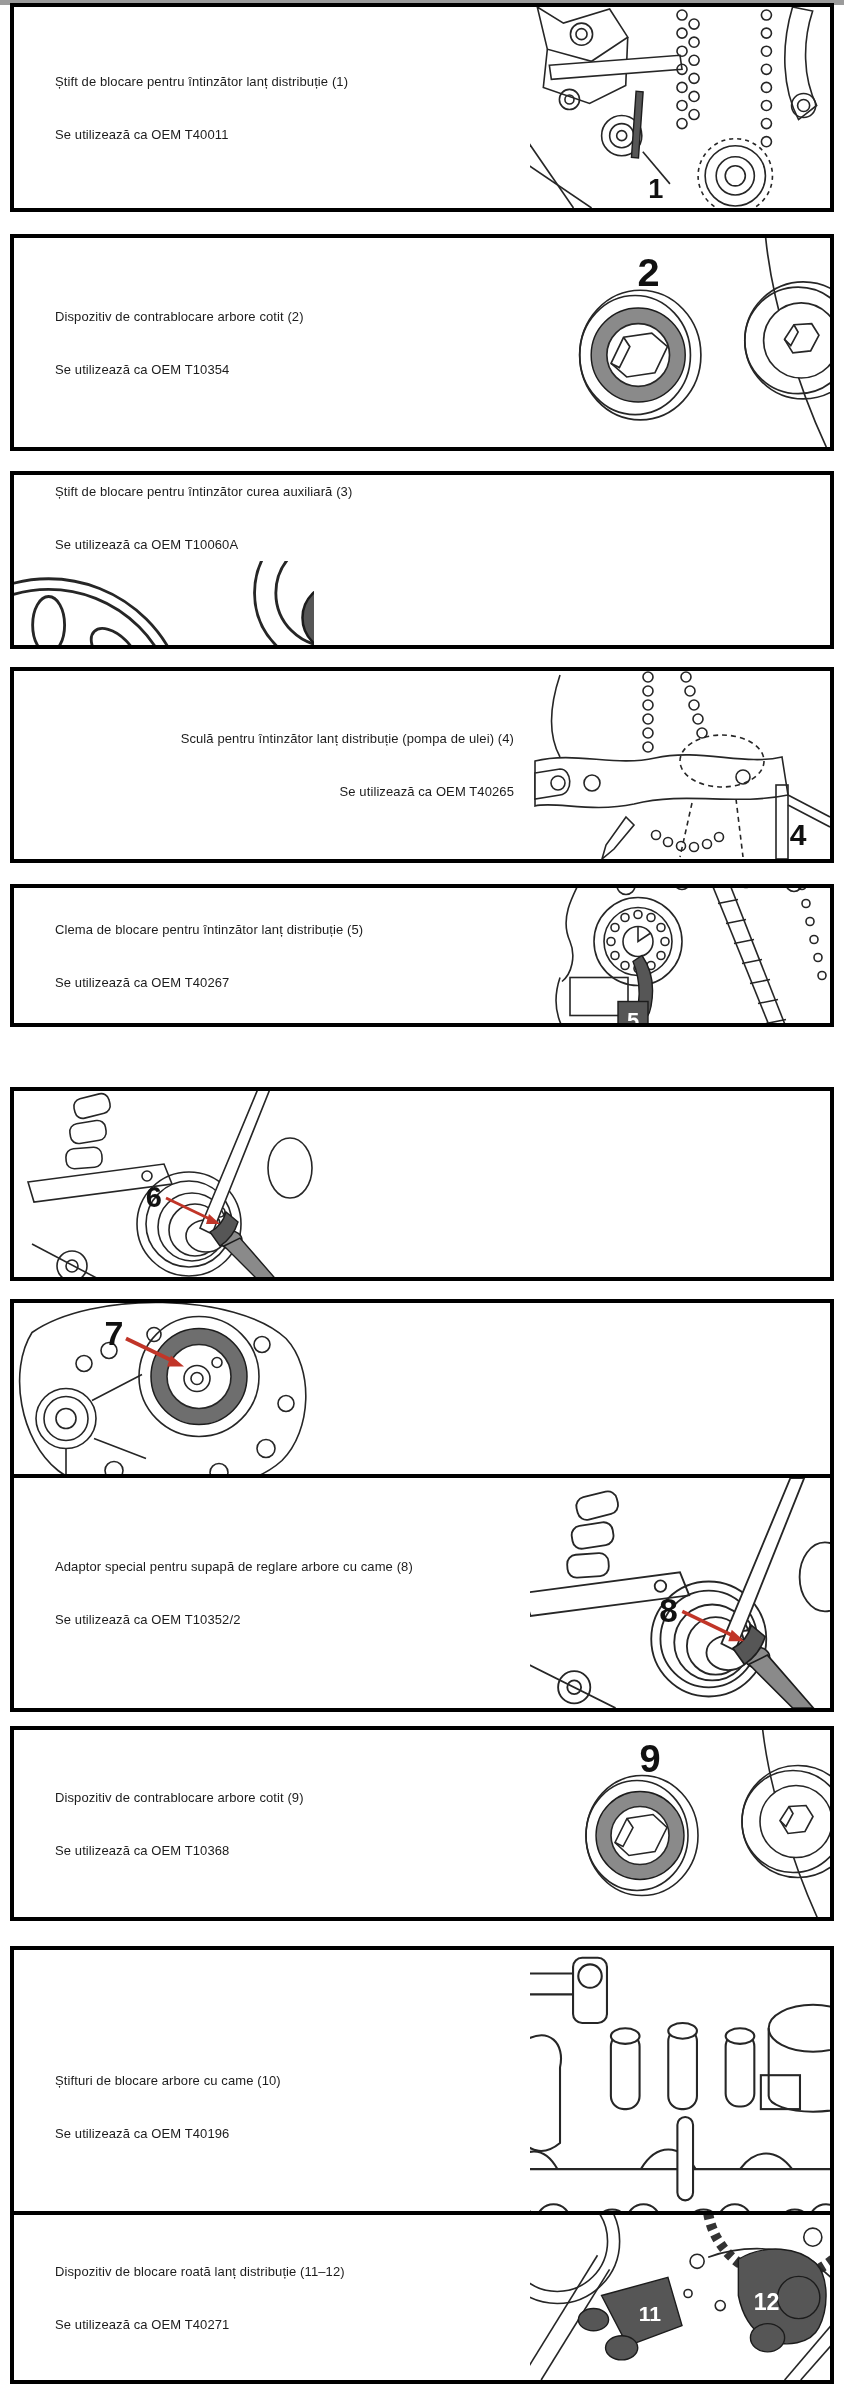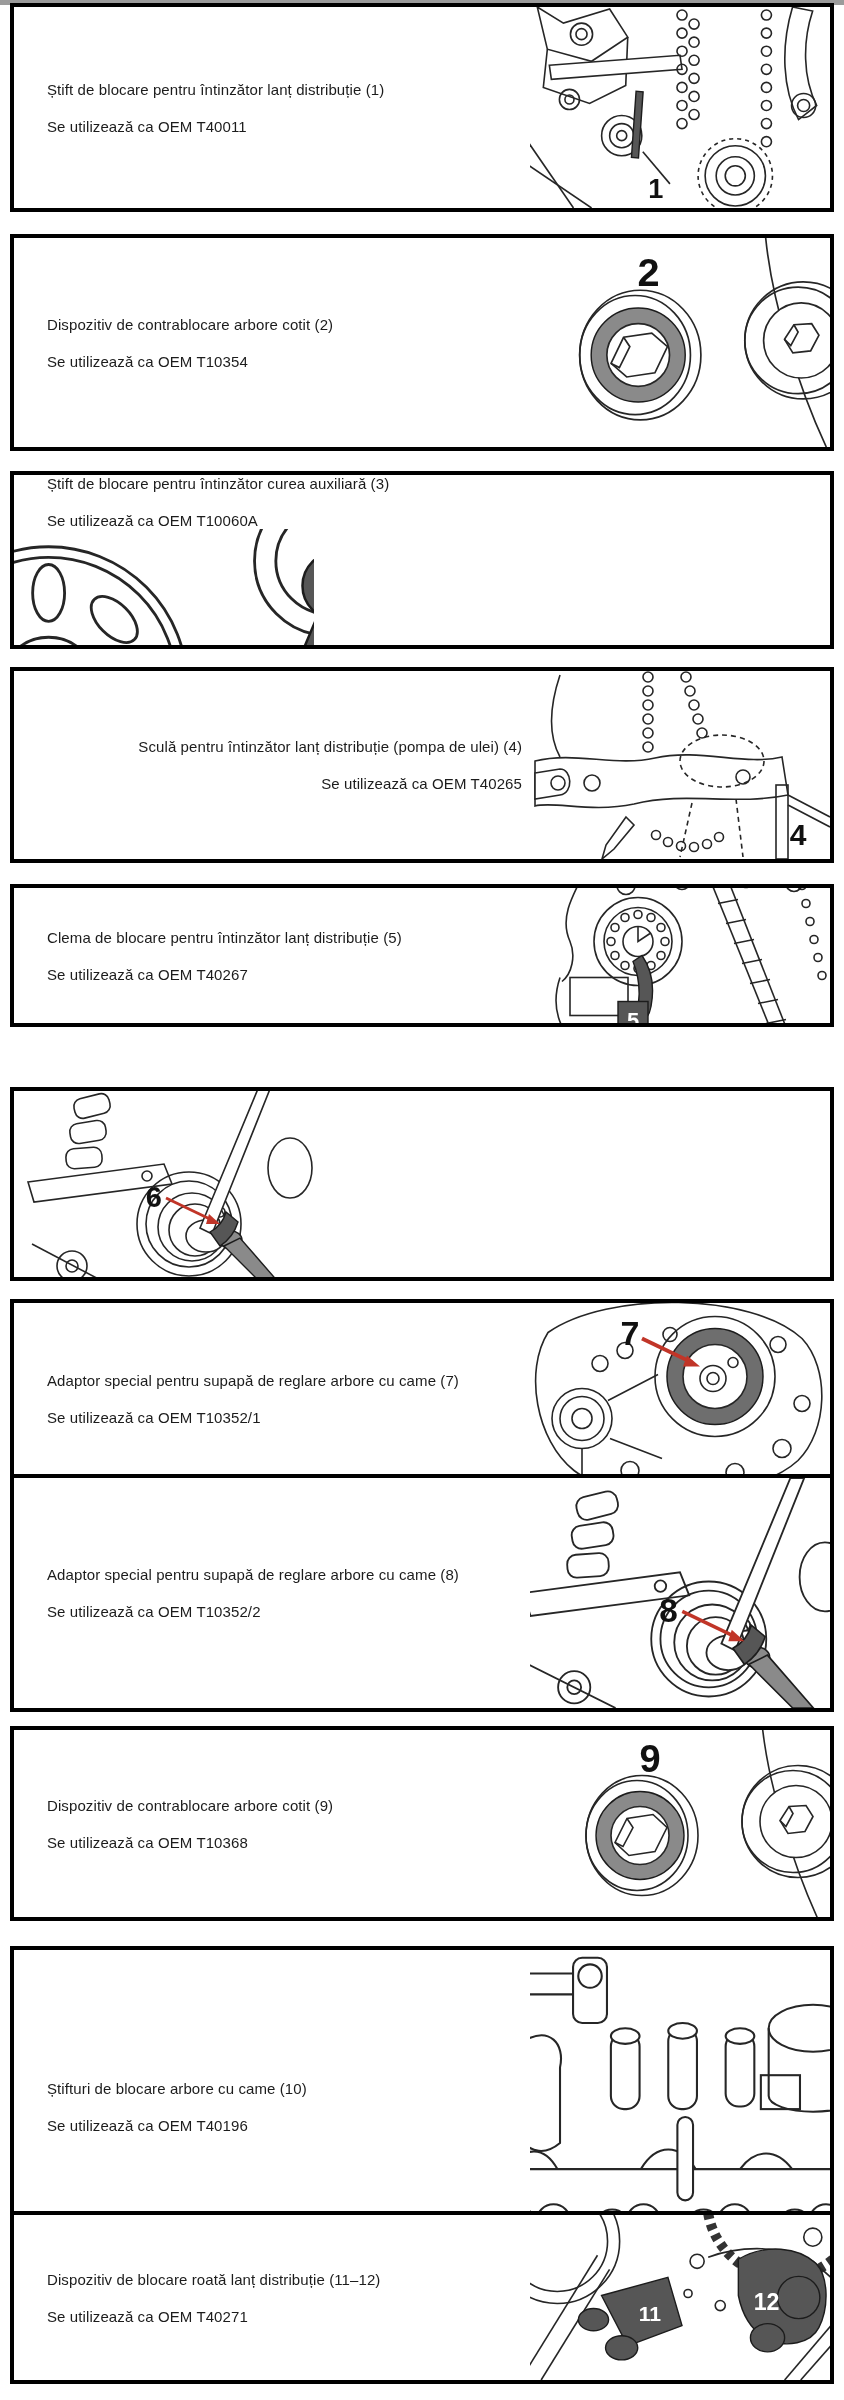--- a/index.html
+++ b/index.html
@@ -14,21 +14,21 @@
   .b4{top:667px;height:196px;text-align:right;}
   .b5{top:884px;height:143px;}
   .b6{top:1087px;height:194px;}
   .b7{top:1299px;height:199px;}
   .b8{top:1474px;height:238px;}
   .b9{top:1726px;height:195px;}
   .b10{top:1946px;height:321px;}
   .b11{top:2211px;height:173px;}
   .text-col{flex:1 1 auto;display:flex;flex-direction:column;justify-content:center;
             padding-left:33px;padding-right:8px;gap:20px;}
-  .text-col p{margin:0;font-size:15px;line-height:17px;color:#1c1c1c;letter-spacing:.1px;}
+  .text-col p{margin:8px;font-size:13px;line-height:17px;color:#1c1c1c;letter-spacing:.1px;}
   .illus{flex:0 0 300px;width:300px;height:100%;overflow:hidden;}
   .illus svg{display:block;width:100%;height:100%;}
   .ln{fill:none;stroke:#262626;stroke-width:1.6;}
   .lnw{fill:#ffffff;stroke:#262626;stroke-width:1.6;}
   .dk{fill:#565656;stroke:#1c1c1c;stroke-width:1.4;}
   .gy{fill:#8a8a8a;stroke:#1c1c1c;stroke-width:1.4;}
   .callout{font-family:"Liberation Sans",sans-serif;font-weight:bold;fill:#111;}
   .callout-w{font-family:"Liberation Sans",sans-serif;font-weight:bold;fill:#fff;}
   .dash{stroke-dasharray:5 4;}
 </style>
@@ -278,24 +278,20 @@
         <g>
           <line x1="152" y1="114" x2="200" y2="137" stroke="#c13528" stroke-width="3"></line>
           <polygon points="206,140 195,130 192,140" fill="#c13528"></polygon>
         </g>
         <text class="callout" x="148" y="123" font-size="29" text-anchor="end">6</text>
       </svg>
     </div>
   </section>
 
   <section class="tool-box b7">
-    <div class="text-col">
-      <p>Adaptor special pentru supapă de reglare arbore cu came (7)</p>
-      <p>Se utilizează ca OEM T10352/1</p>
-    </div>
     <div class="illus">
       <svg viewBox="0 0 300 200" preserveAspectRatio="xMidYMid slice">
         <path class="ln" d="M18,34 C78,-8 222,-6 272,40 C300,70 298,132 268,162 C220,206 88,206 44,172 C6,142 -6,72 18,34 Z"></path>
         <circle class="ln" cx="52" cy="120" r="30"></circle>
           <circle class="ln" cx="52" cy="120" r="22"></circle>
           <circle class="ln" cx="52" cy="120" r="10"></circle>
         <path class="ln" d="M78,102 L128,76 M80,140 L132,160 M52,150 L52,184"></path>
         <circle class="ln" cx="185" cy="78" r="60"></circle>
         <circle cx="185" cy="78" r="48" fill="#6e6e6e" stroke="#1c1c1c" stroke-width="1.5"></circle>
         <circle class="lnw" cx="185" cy="78" r="32"></circle>

